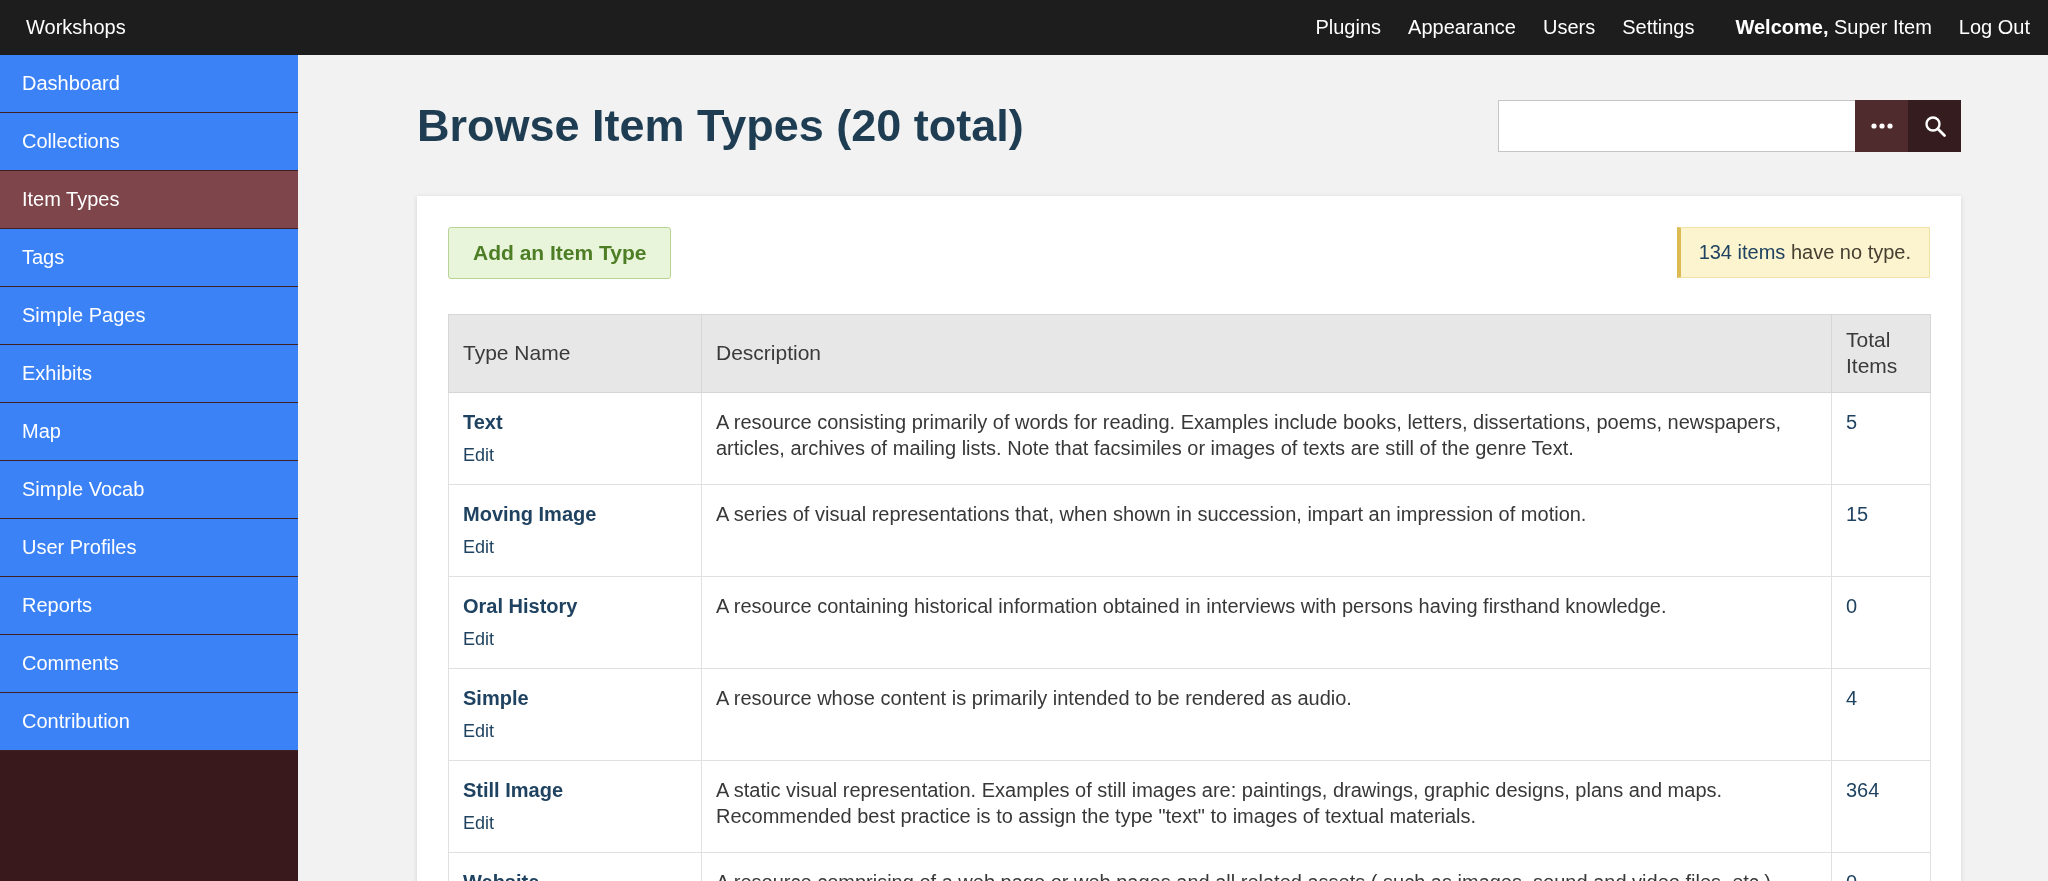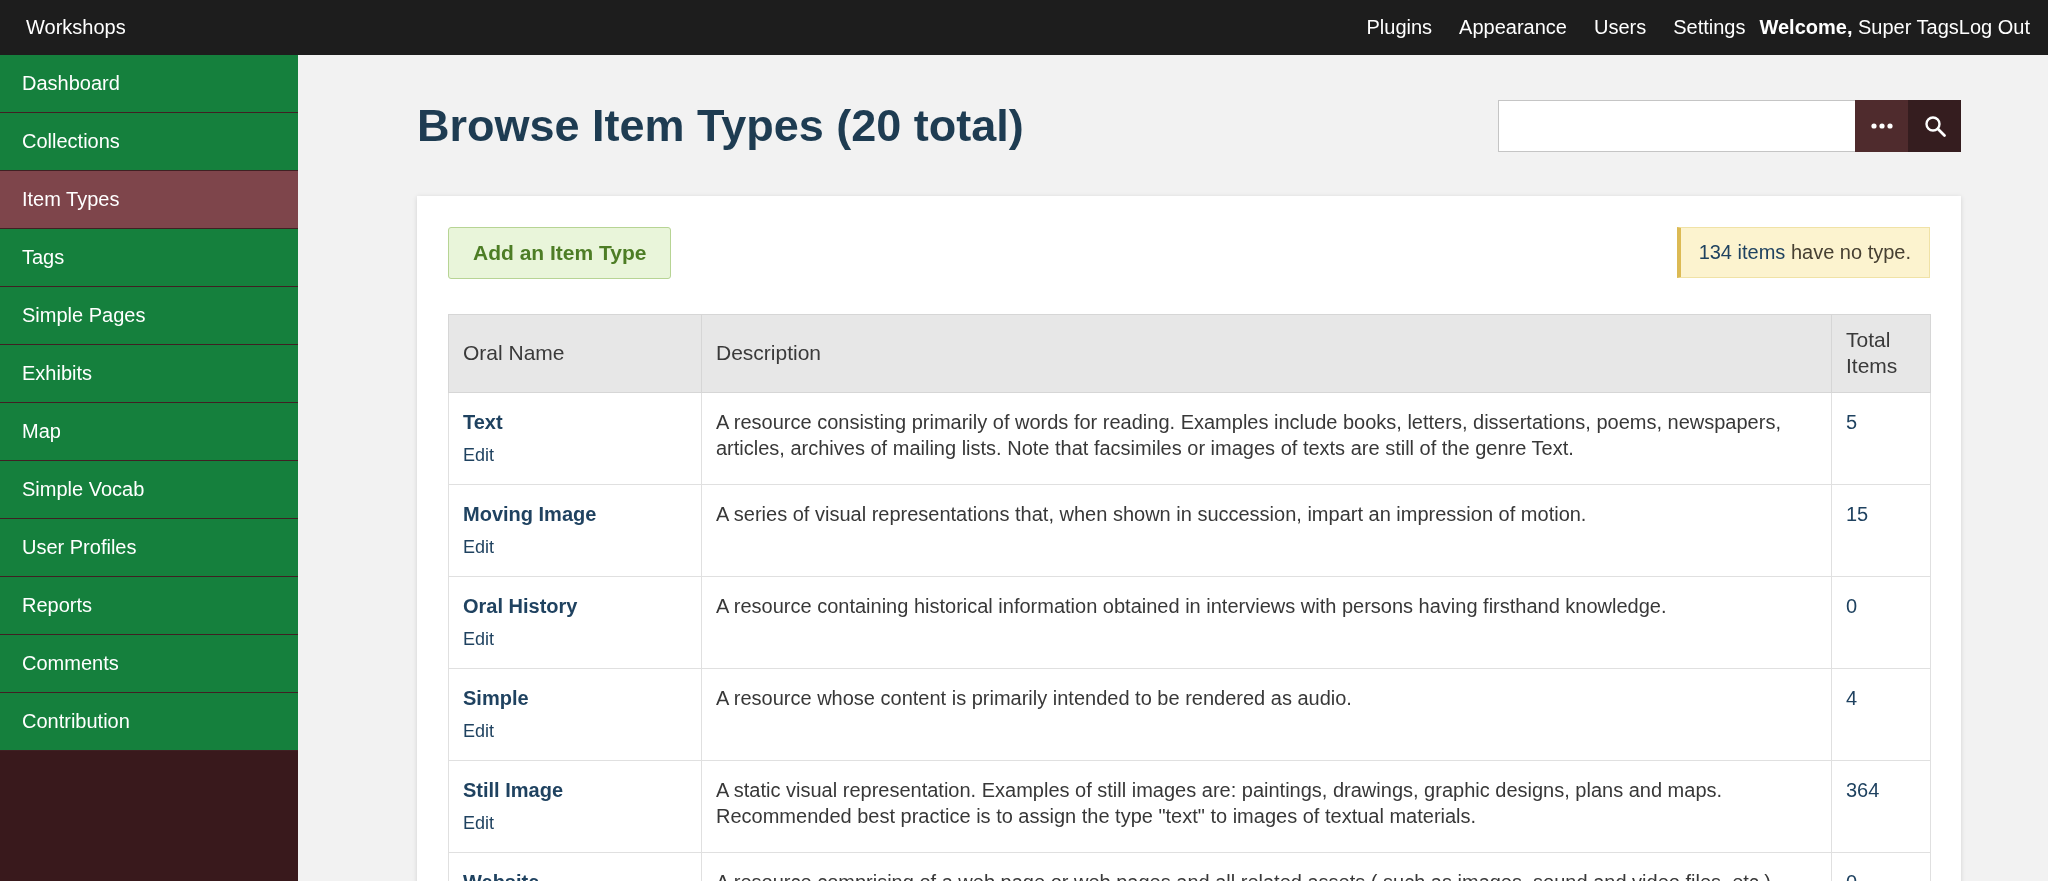--- a/index.html
+++ b/index.html
@@ -13,34 +13,34 @@
   }
 
   
   .topbar {
     position: absolute; left: 0; top: 0; width: 100%; height: 55px;
     background: #1d1d1d; color: #fff;
     display: flex; align-items: center;
     padding: 0 18px 0 26px; font-size: 20px;
   }
   .site-title { color: #fff; cursor: pointer; }
-  .topbar-right { margin-left: auto; display: flex; align-items: center; }
+  .topbar-right { margin-left: auto; display: flex; align-items: center; gap: 27px; }
   .nav-link { cursor: pointer; white-space: nowrap; }
   .welcome { margin-left: 14px; white-space: nowrap; }
   .welcome .bold { font-weight: bold; }
   .logout { cursor: pointer; white-space: nowrap; }
 
   
   .sidebar {
     position: absolute; left: 0; top: 55px; width: 298px; height: 826px;
     background: #39191c; overflow: hidden;
   }
   .sidebar-item {
     height: 58px; display: flex; align-items: center;
-    padding-left: 22px; background: #15803d;
+    padding-left: 22px; background: #3b82f6;
     border-bottom: 1px solid #402023;
     color: #fff; font-size: 20px; cursor: pointer;
   }
   .sidebar-item.active { background: #7e454b; }
 
   
   .main {
     position: absolute; left: 298px; top: 55px; width: 1750px; height: 826px;
     padding: 0 100px 0 106px;
     margin-left: 13px;
@@ -106,21 +106,21 @@
 <div class="topbar">
   <span class="site-title">Workshops</span>
   <div class="topbar-right">
     <span class="nav-links-wrap" style="display:flex; gap:27px;">
 
     <span class="nav-link">Plugins</span>
         <span class="nav-link">Appearance</span>
         <span class="nav-link">Users</span>
         <span class="nav-link">Settings</span>
       </span>
-    <span class="welcome"><span class="bold">Welcome,</span><span> Super Tags</span></span>
+    <span class="welcome"><span class="bold">Welcome,</span><span> Super Item</span></span>
     <span class="logout">Log Out</span>
   </div>
 </div>
 
 <div class="sidebar">
 
 <div class="sidebar-item">
     <span>Dashboard</span>
   </div>
     <div class="sidebar-item">
@@ -188,21 +188,21 @@
     </div>
 
     <table class="types-table">
       <colgroup>
           <col class="c-name">
           <col class="c-desc">
           <col class="c-total">
         </colgroup>
       <thead>
         <tr>
-          <th>Oral Name</th>
+          <th>Type Name</th>
           <th>Description</th>
           <th>Total Items</th>
         </tr>
       </thead>
       <tbody>
 
       <tr>
           <td>
             <span class="link type-name">Text</span><br>
             <span class="link edit-link">Edit</span>

